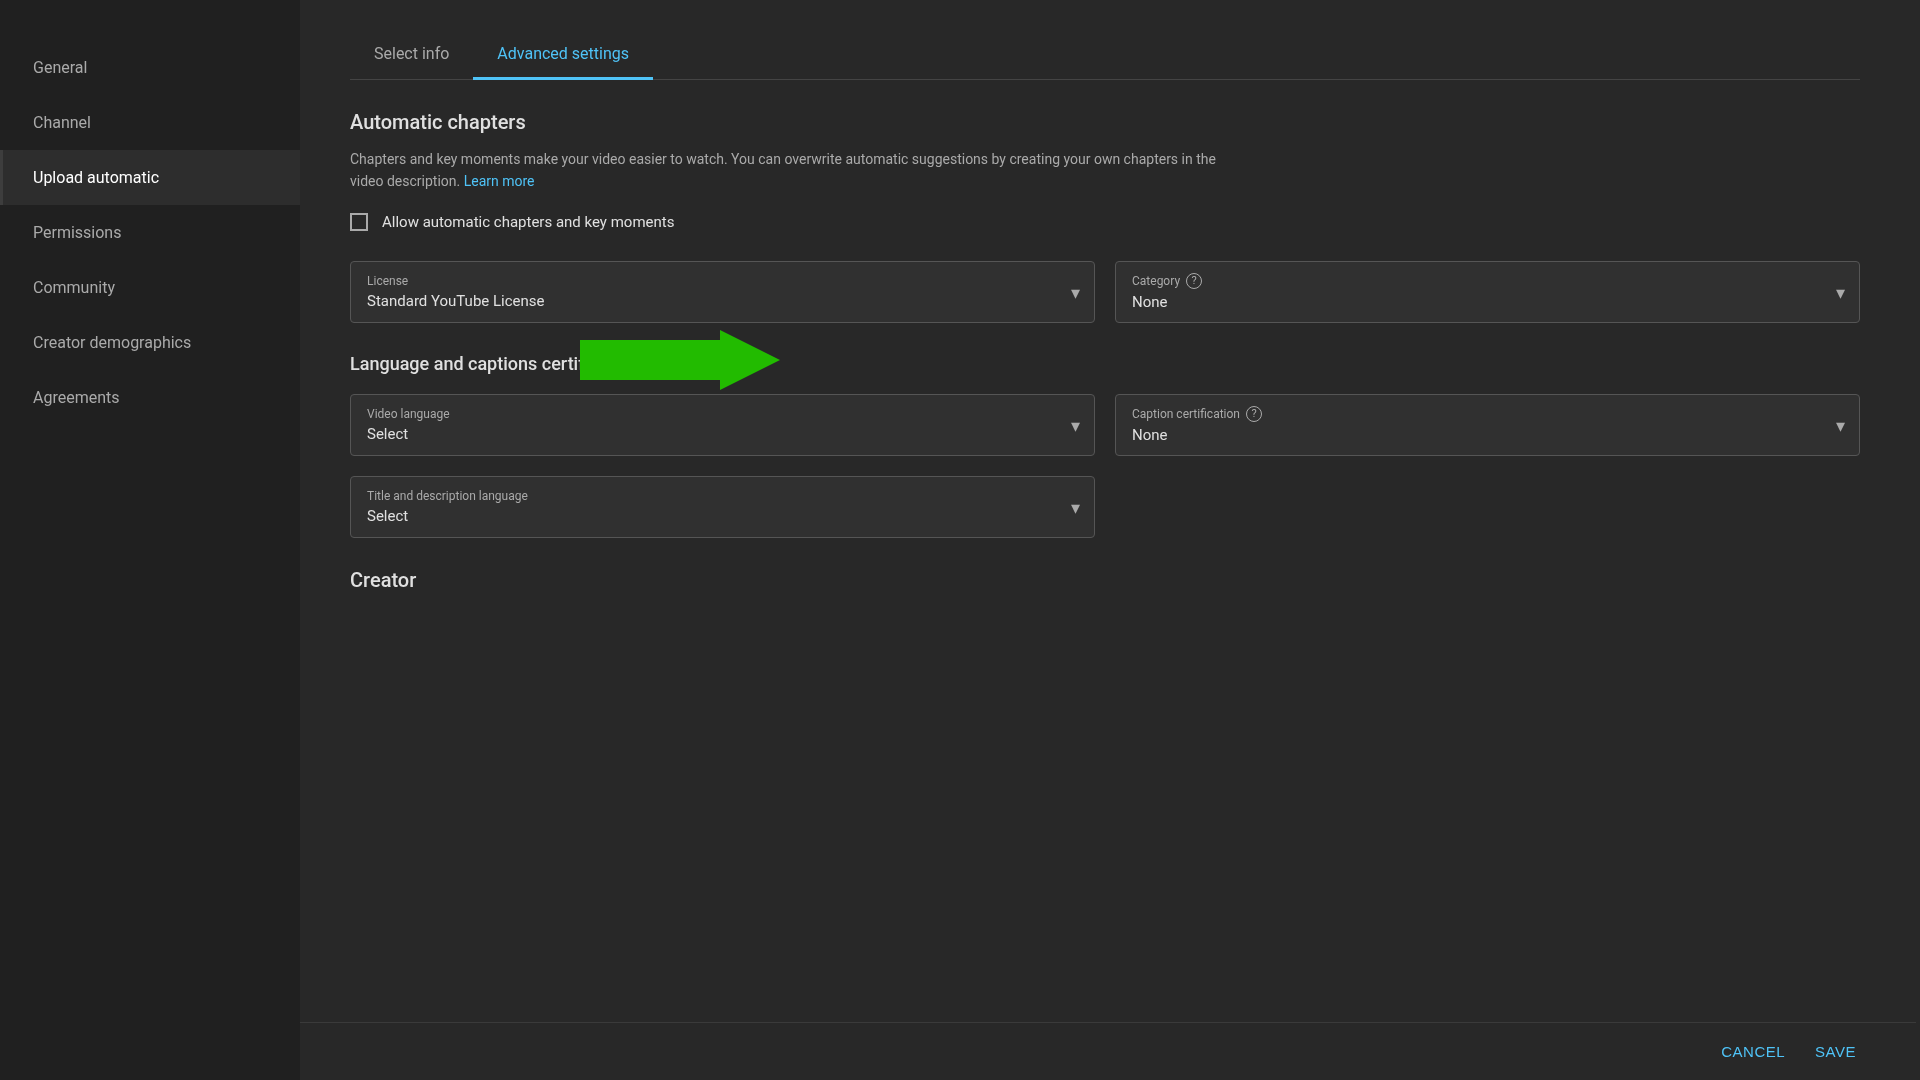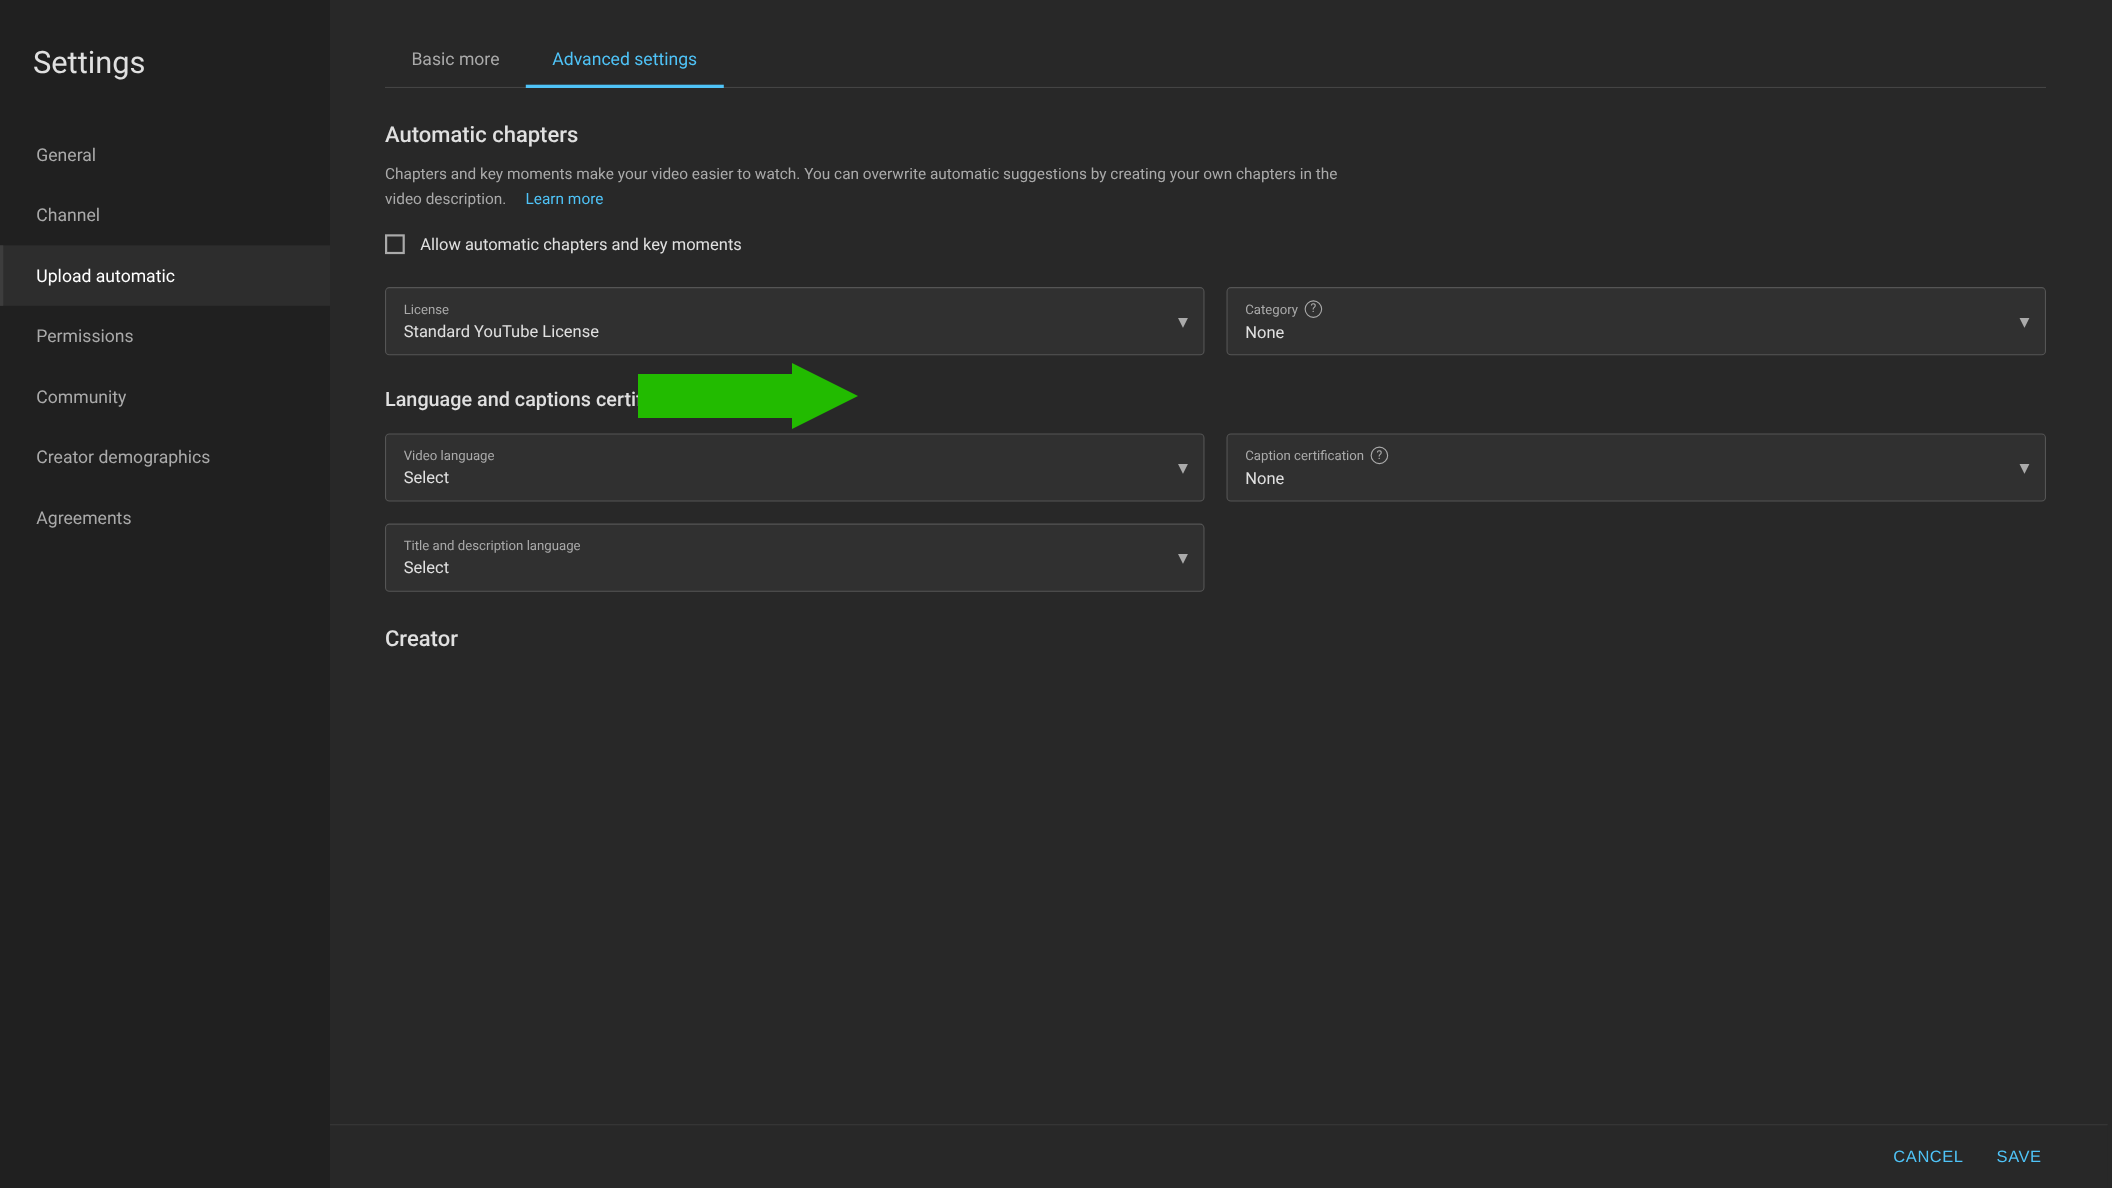--- a/index.html
+++ b/index.html
@@ -80,21 +80,20 @@
     .section-desc {
       font-size: 14px;
       color: #aaaaaa;
       line-height: 1.6;
       margin-bottom: 20px;
       max-width: 900px;
     }
     .section-desc a {
       color: #4fc3f7;
       text-decoration: none;
-      margin-left: 14px;
     }
     
     .checkbox-row {
       display: flex;
       gap: 14px;
       margin-bottom: 30px;
     }
     .checkbox {
       width: 18px;
       height: 18px;
@@ -211,34 +210,33 @@
       top: 330px;
       pointer-events: none;
     }
   </style>
 </head>
 <body>
 
 <div class="page-container">
 
   <div class="sidebar">
-    <div class="sidebar-title">Settings</div>
     <div class="sidebar-item">General</div>
     <div class="sidebar-item">Channel</div>
     <div class="sidebar-item active">Upload automatic</div>
     <div class="sidebar-item">Permissions</div>
     <div class="sidebar-item">Community</div>
     <div class="sidebar-item">Creator demographics</div>
     <div class="sidebar-item">Agreements</div>
   </div>
 
   <div class="main-content">
 
     <div class="tabs">
-      <div class="tab">Basic more</div>
+      <div class="tab">Select info</div>
       <div class="tab active">Advanced settings</div>
     </div>
 
     <div class="section">
       <div class="section-title">Automatic chapters</div>
       <div class="section-desc">
         <span>Chapters and key moments make your video easier to watch. You can overwrite automatic suggestions by creating your own chapters in the video description. </span>
         <a href="#">Learn more</a>
       </div>
       <div class="checkbox-row">

